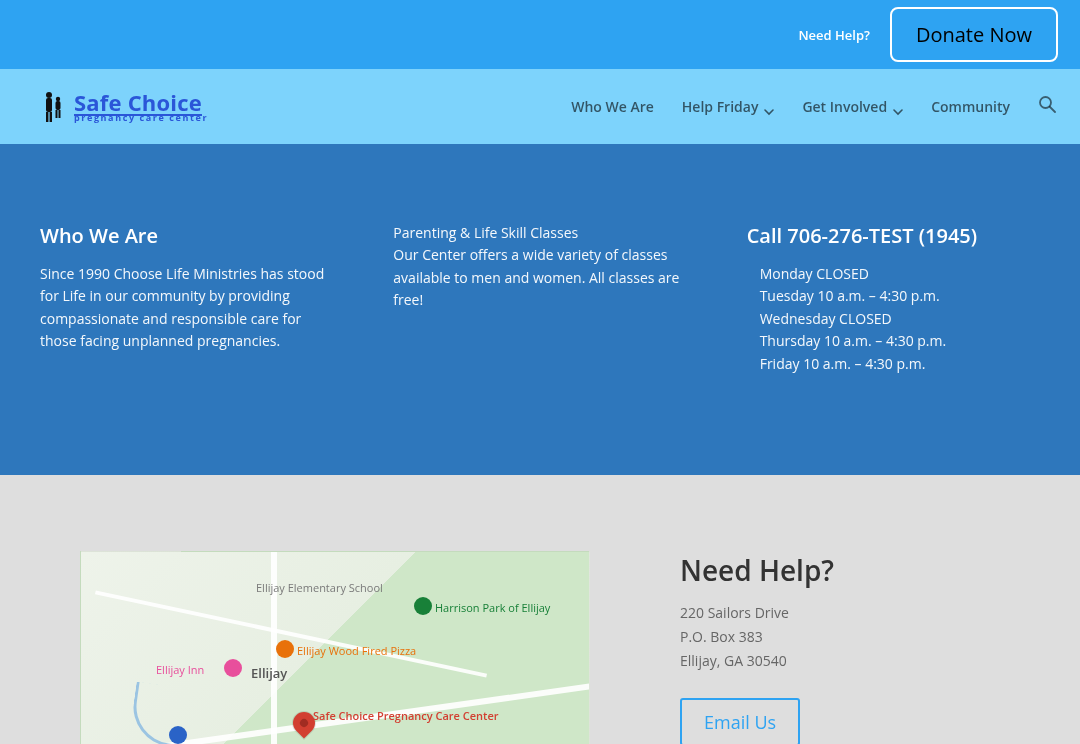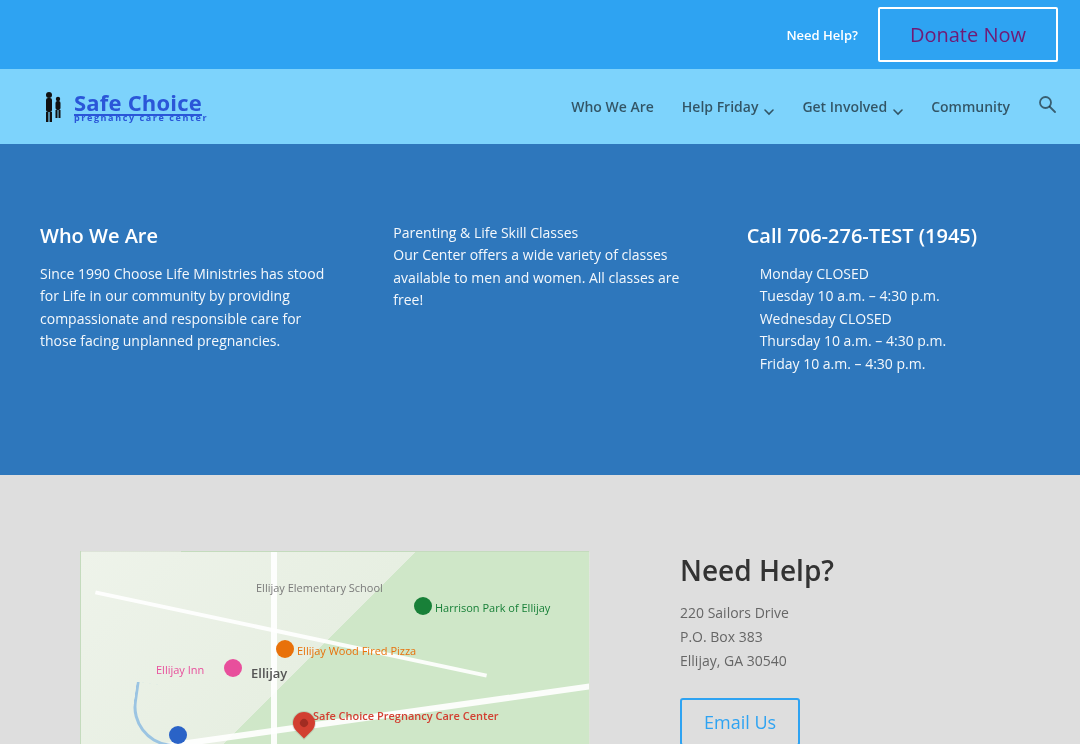--- a/index.html
+++ b/index.html
@@ -16,24 +16,24 @@
     padding: 0 22px;
     gap: 20px;
   }
   .need-help-top {
     color: #fff;
     font-weight: 600;
     font-size: 13px;
   }
   .donate-btn {
     border: 2px solid #fff;
-    color: #701a75;
+    color: #000000;
     font-size: 20px;
-    padding: 12px 30px;
-    border-radius: 2px;
+    padding: 12px 24px;
+    border-radius: 8px;
     background: transparent;
     cursor: pointer;
   }
 
   
   .header {
     background: #7dd3fc;
     height: 75px;
     display: flex;
     align-items: center;

